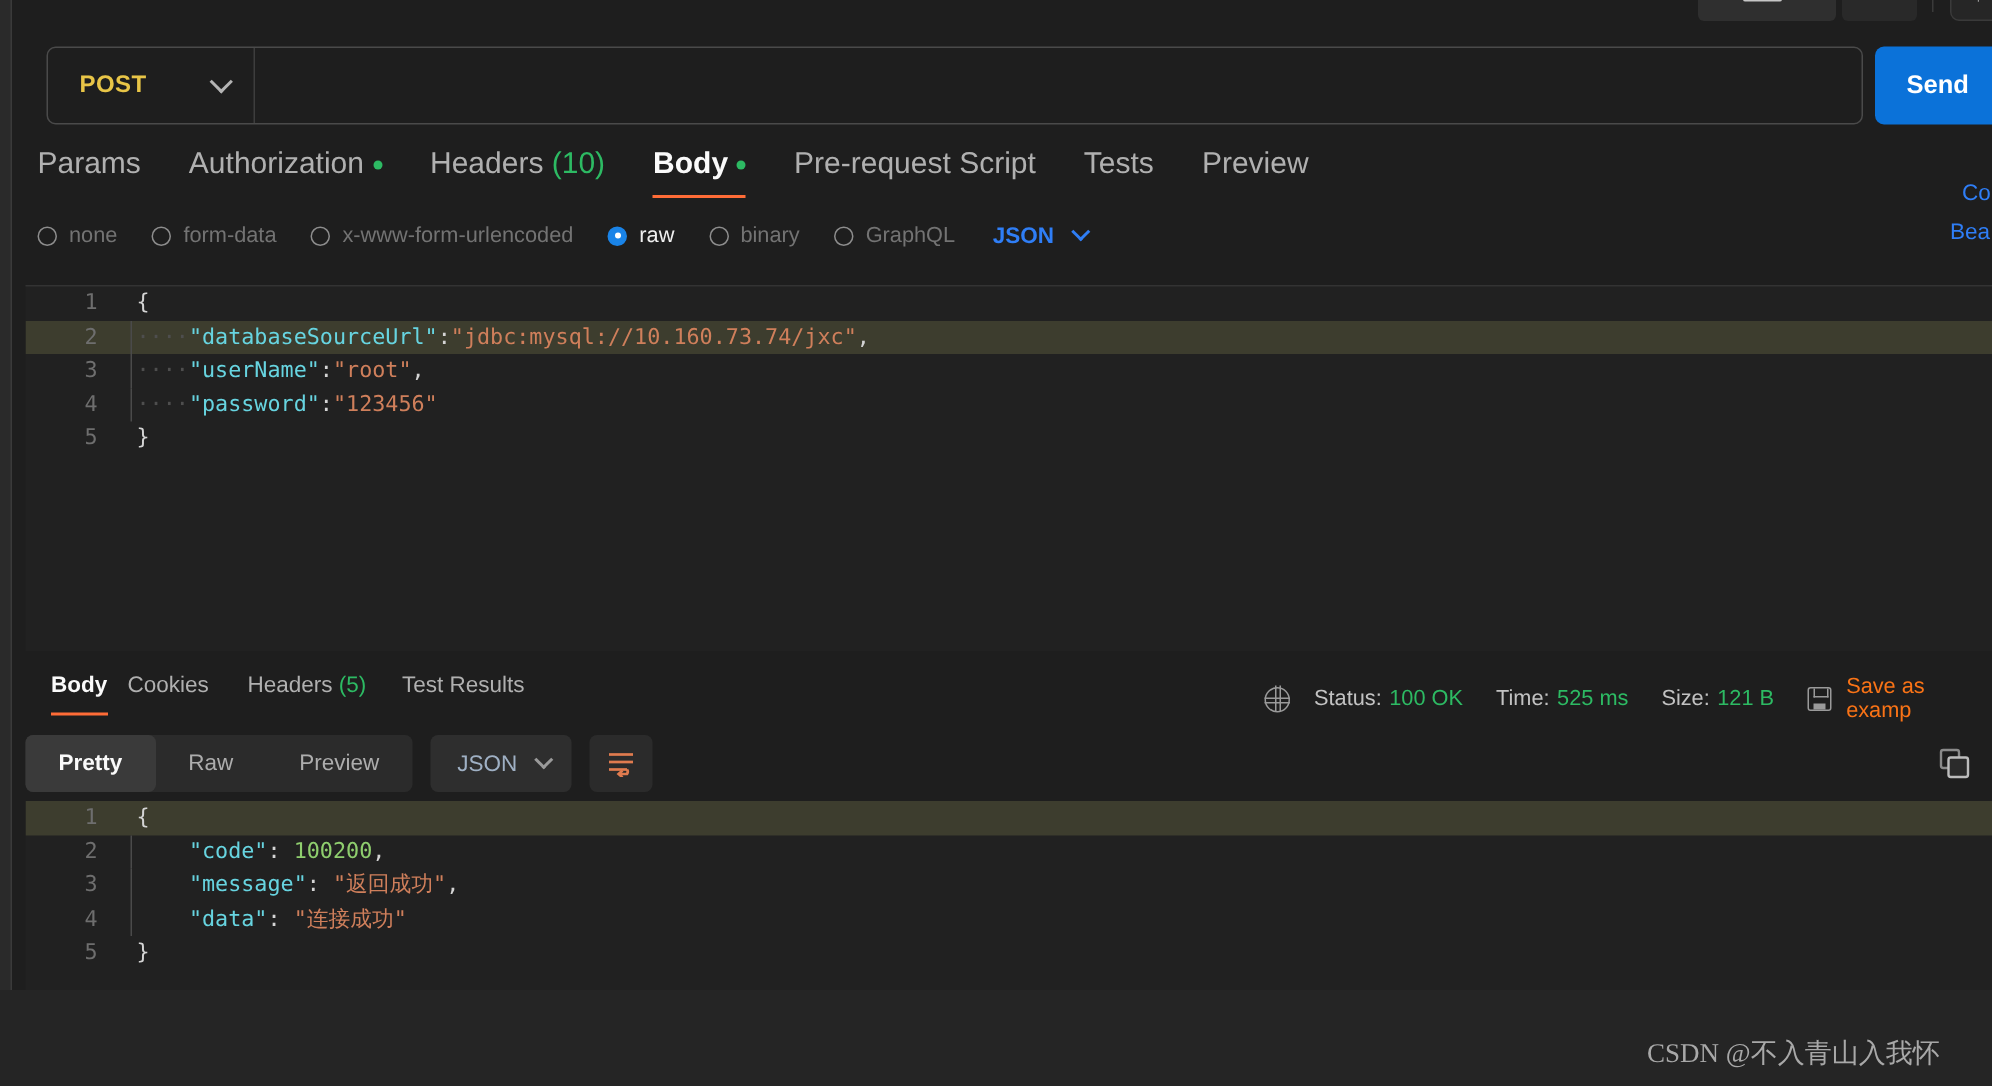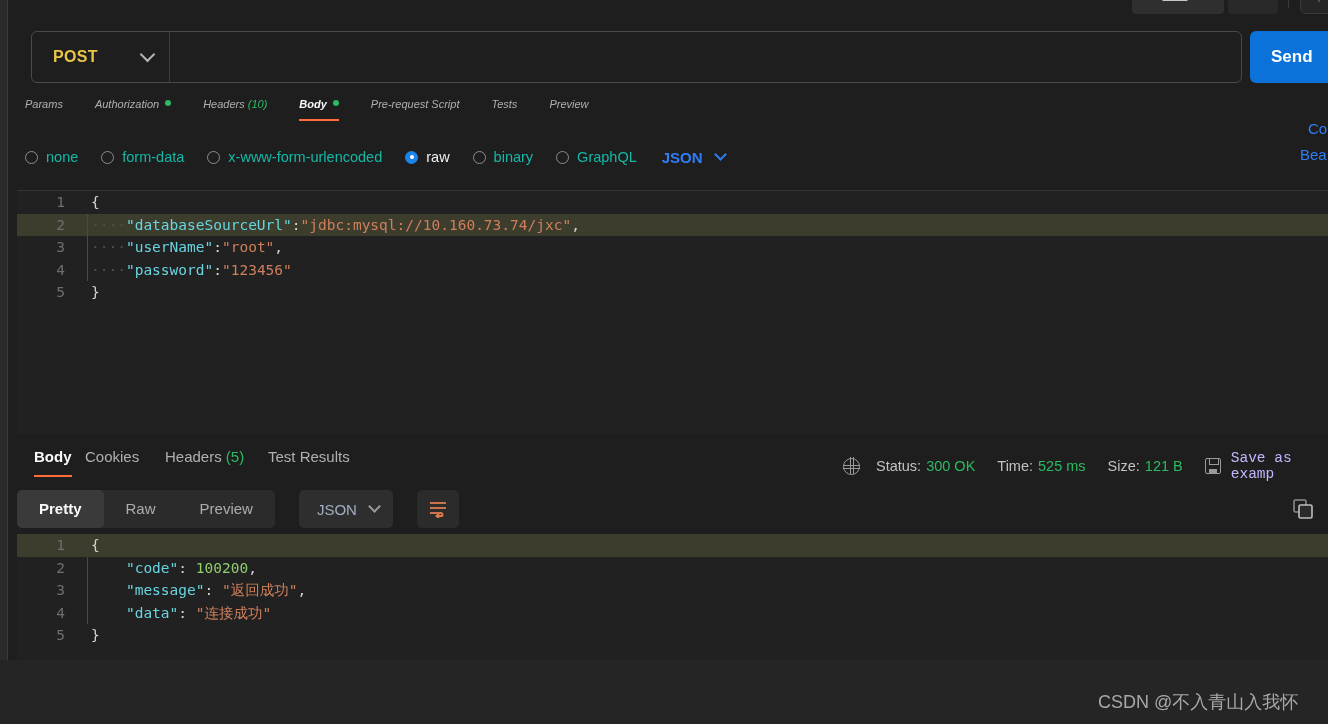--- a/index.html
+++ b/index.html
@@ -45,41 +45,41 @@
                background:transparent; border:none; outline:none;
                font-family:"Liberation Sans", sans-serif; height:100%; }
   .send-btn { position:absolute; left:1219px; top:0; width:110px; height:52px;
               background:#0b72d9; border:none; border-radius:6px; color:#fff;
               font-size:17px; font-weight:bold; cursor:pointer;
               font-family:"Liberation Sans", sans-serif; text-align:left; padding-left:21px; }
 
   
   .req-tabs { position:absolute; top:98px; left:25px; width:1303px; height:34px;
               display:flex; align-items:flex-start; }
-  .rtab { position:relative; color:#b0b0b0; font-size:11px; margin-right:32px;
-          padding-bottom:11px; cursor:pointer; white-space:nowrap;font-style:italic; }
+  .rtab { position:relative; color:#b0b0b0; font-size:20px; margin-right:32px;
+          padding-bottom:11px; cursor:pointer; white-space:nowrap; }
   .rtab.active { color:#fafafa; font-weight:bold; }
   .rtab.active::after { content:""; position:absolute; left:0; right:0; bottom:0;
                         height:2px; background:#ff6c37; }
   .dot { display:inline-block; width:6px; height:6px; border-radius:50%;
          background:#2dba63; margin-left:6px; vertical-align:2px; }
   .cnt { color:#2dba63; }
   .edge-link { position:absolute; color:#2f7ef6; font-size:15px; cursor:pointer; white-space:nowrap; }
   #cookies-link { top:100px; left:1308px;margin-top:20px; }
   #beautify-link { top:146px; left:1300px; }
 
   
   .radio-row { position:absolute; top:144px; left:25px; height:26px; display:flex; align-items:center; }
   .radio-item { display:flex; align-items:center; margin-right:23px; cursor:pointer; white-space:nowrap; }
   .radio-mark { width:13px; height:13px; border-radius:50%; border:1.5px solid #8d8d8d;
                 margin-right:8px; flex:none; position:relative; }
   .radio-item.selected .radio-mark { border-color:#1a84e8; background:#1a84e8; }
   .radio-item.selected .radio-mark::after { content:""; position:absolute; left:3.5px; top:3.5px;
                 width:4px; height:4px; border-radius:50%; background:#fff; }
-  .radio-label { color:#14b8a6; font-size:14.5px; }
+  .radio-label { color:#737373; font-size:14.5px; }
   .radio-item.selected .radio-label { color:#f0f0f0; }
   .fmt-select { display:flex; align-items:center; cursor:pointer; margin-left:2px; }
   .fmt-label { color:#2f7ef6; font-size:15px; font-weight:bold; }
   .chev-sm { width:9px; height:9px; border-right:2px solid #2f7ef6; border-bottom:2px solid #2f7ef6;
              transform:rotate(45deg); margin-left:13px; margin-top:-5px; }
 
   
   .req-editor { position:absolute; top:190px; left:17px; width:1311px; height:244px;
                 background:#212121; border-top:1px solid #333; overflow:hidden; }
   .code { font-family:"DejaVu Sans Mono", monospace; font-size:14.5px; line-height:22.5px; }
@@ -109,45 +109,45 @@
   .globe::before { content:""; position:absolute; left:6px; top:-1.5px; width:2px; height:17px;
            border-left:1.5px solid #9a9a9a; border-right:1.5px solid #9a9a9a; }
   .globe::after { content:""; position:absolute; left:-1.5px; top:6px; width:17px; height:2px;
            border-top:1.5px solid #9a9a9a; border-bottom:1.5px solid #9a9a9a; }
   .floppy { width:16px; height:16px; border:1.5px solid #9a9a9a; border-radius:2px;
             position:relative; margin-right:10px; flex:none; }
   .floppy::before { content:""; position:absolute; left:3px; top:0px; width:8px; height:5px;
             border:1.5px solid #9a9a9a; border-top:none; }
   .floppy::after { content:""; position:absolute; left:3px; bottom:0px; width:8px; height:4px;
             background:#9a9a9a; }
-  .save-txt { color:#c4b5fd;font-family:Liberation Mono, monospace; }
-
-  
-  .resp-toolbar { position:absolute; top:490px; left:17px; height:38px; display:flex; align-items:flex-start;gap:12px; }
+  .save-txt { color:#f97316; }
+
+  
+  .resp-toolbar { position:absolute; top:490px; left:17px; height:38px; display:flex; align-items:flex-start; }
   .seg { display:flex; background:#2b2b2b; border-radius:5px; height:38px; align-items:center; }
   .seg-item { padding:0 22px; height:38px; line-height:38px; color:#adadad; font-size:15px; cursor:pointer; }
   .seg-item.active { background:#3a3a3a; color:#fafafa; font-weight:bold; border-radius:5px; height:38px; }
   .json-sel { margin-left:12px; background:#2e2e2e; border-radius:5px; height:38px;
               display:flex; align-items:center; padding:0 14px 0 18px; cursor:pointer; min-width:94px;
               justify-content:space-between; }
   .json-sel-label { color:#9fb0c4; font-size:15px; }
   .chev-g { width:9px; height:9px; border-right:2px solid #9a9a9a; border-bottom:2px solid #9a9a9a;
             transform:rotate(45deg); margin-left:12px; margin-top:-5px; }
   .wrap-btn { margin-left:12px; background:#2b2b2b; border-radius:5px; width:42px; height:38px;
               display:flex; align-items:center; justify-content:center; cursor:pointer; }
   .copy-btn { position:absolute; top:498px; left:1292px; width:22px; height:22px; cursor:pointer; }
 
   
   .resp-editor { position:absolute; top:534px; left:17px; width:1311px; height:126px;
                  background:#212121; overflow:hidden; }
 
   
   .bottom-fill { position:absolute; top:660px; left:0; width:1328px; height:64px; background:#252525; }
   .watermark { position:absolute; top:690px; left:1098px; color:#a8a8a8; font-size:18px;
-               font-family:Liberation Sans, sans-serif; white-space:nowrap; }
+               font-family:Liberation Serif, serif; white-space:nowrap; }
 </style>
 </head>
 <body>
 
 <div class="chrome-strip"></div>
 <div class="chrome-tab"></div>
 <div class="chrome-tab-dash"></div>
 <div class="chrome-tab2"></div>
 <div class="chrome-divider"></div>
 <div class="chrome-btn"></div>
@@ -219,21 +219,21 @@
 <div class="resp-tabs" id="resp-tabs">
     <div class="resp-tab active" style="left: 17px;"><span>Body</span></div>
     <div class="resp-tab" style="left: 68px;"><span>Cookies</span></div>
     <div class="resp-tab" style="left: 148px;"><span>Headers</span><span class="cnt"> (5)</span></div>
     <div class="resp-tab" style="left: 251px;"><span>Test Results</span></div>
   </div>
 
 <div class="meta" style="left:843px;">
   <span class="globe"></span>
   <span class="meta-item">
-    <span>Status:</span><span class="meta-val">300 OK</span>
+    <span>Status:</span><span class="meta-val">100 OK</span>
   </span>
   <span class="meta-item">
     <span>Time:</span><span class="meta-val">525 ms</span>
   </span>
   <span class="meta-item">
     <span>Size:</span><span class="meta-val">121 B</span>
   </span>
   <span class="floppy"></span>
   <span class="save-txt">Save as examp</span>
 </div>

